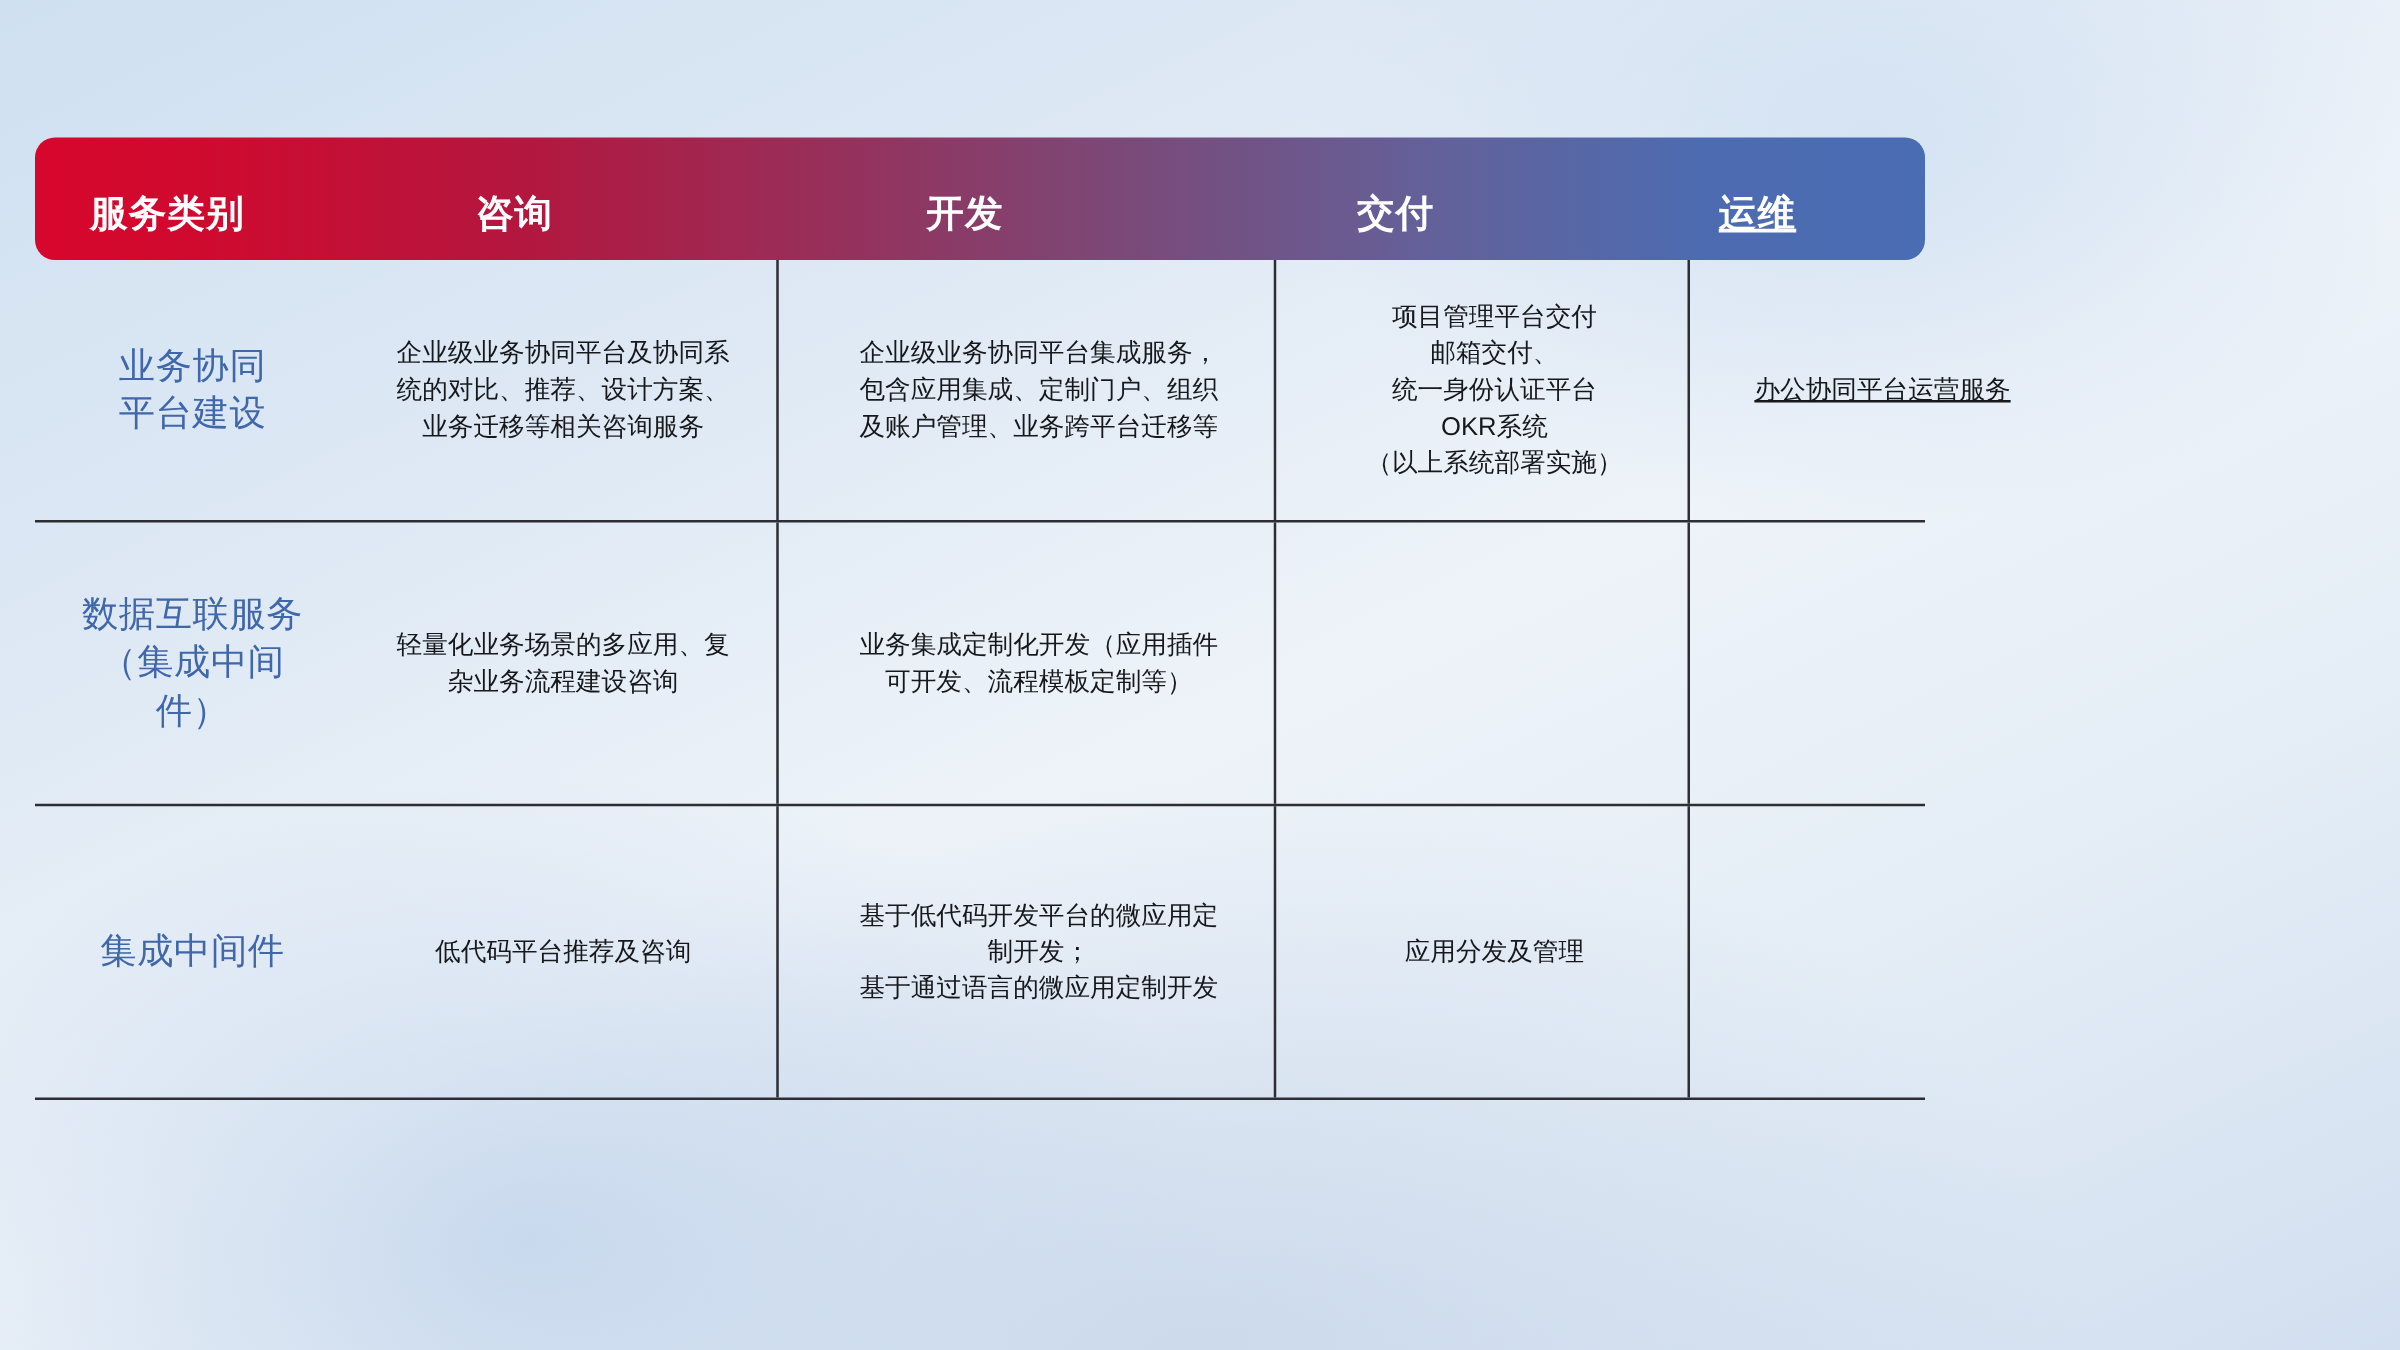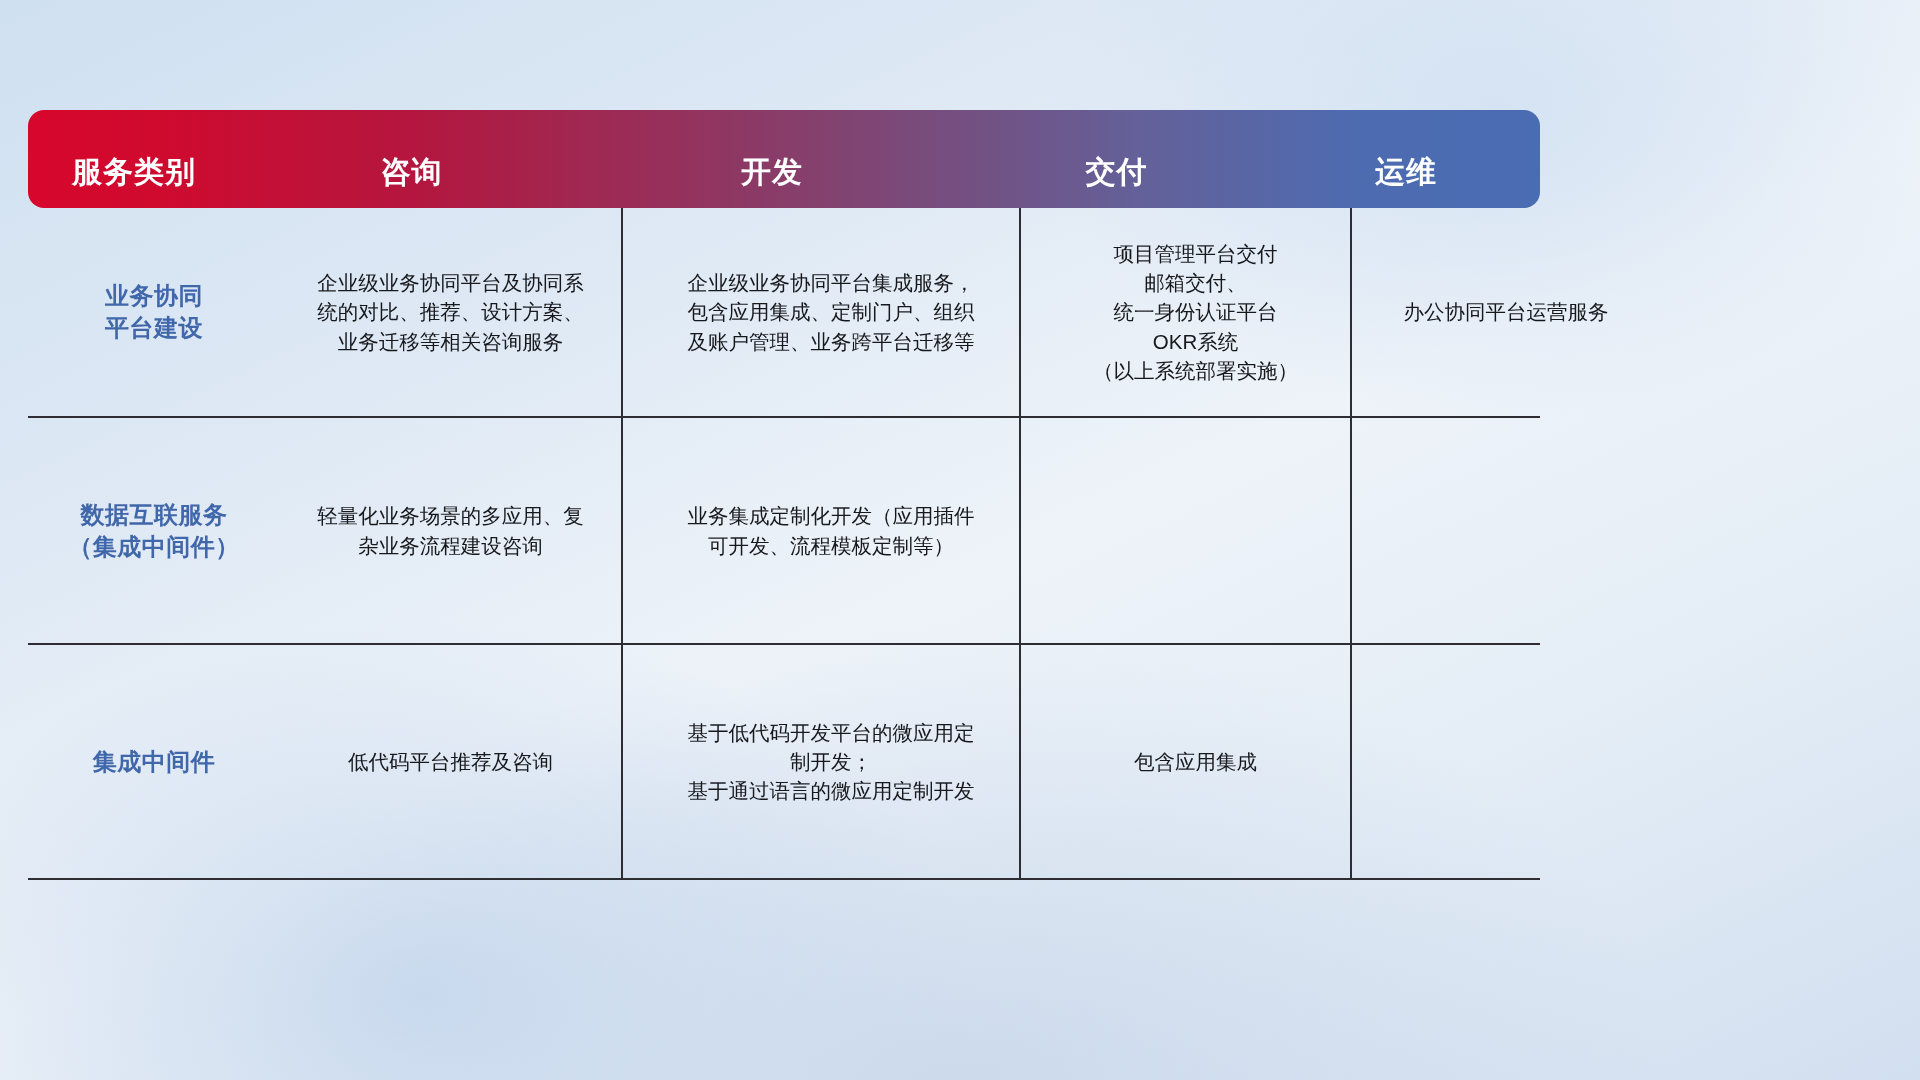--- a/index.html
+++ b/index.html
@@ -89,32 +89,32 @@
     line-height: 1.42;
     color: #16181c;
     white-space: pre-line;
     margin-left: 20px;
   }
   .td.last { border-right: none; }
 
   .td.rowlabel {
     border-right: none;
     color: #4067aa;
-    font-weight: bold;
-    font-size: 24px;
+    font-weight: normal;
+    font-size: 29px;
     line-height: 1.32;
     letter-spacing: 0.5px;
   }
 
   
   .c0 { width: 212px; flex: 0 0 212px; }
   .c1 { width: 343px; flex: 0 0 343px; }
   .c2 { width: 378px; flex: 0 0 378px; }
   .c3 { width: 311px; flex: 0 0 311px; }
-  .c4 { width: 268px; flex: 0 0 268px; }
+  .c4 { width: 268px; flex: 0 0 268px; text-decoration: underline; }
 
   .r1 { height: 210px; }
   .r2 { height: 227px; justify-content: space-between; }
   .r3 { height: 233px; }
 </style>
 </head>
 <body>
 
 <div id="stage">
 
@@ -157,19 +157,19 @@
         <div class="td c3"></div>
         <div class="td c4 last"></div>
       </div>
 
       <div class="trow r3">
         <div class="td rowlabel c0">集成中间件</div>
         <div class="td c1">低代码平台推荐及咨询</div>
         <div class="td c2">基于低代码开发平台的微应用定
 制开发；
 基于通过语言的微应用定制开发</div>
-        <div class="td c3">包含应用集成</div>
+        <div class="td c3">应用分发及管理</div>
         <div class="td c4 last"></div>
       </div>
 
     </div>
   </div>
 </div>
 
 </body></html>

